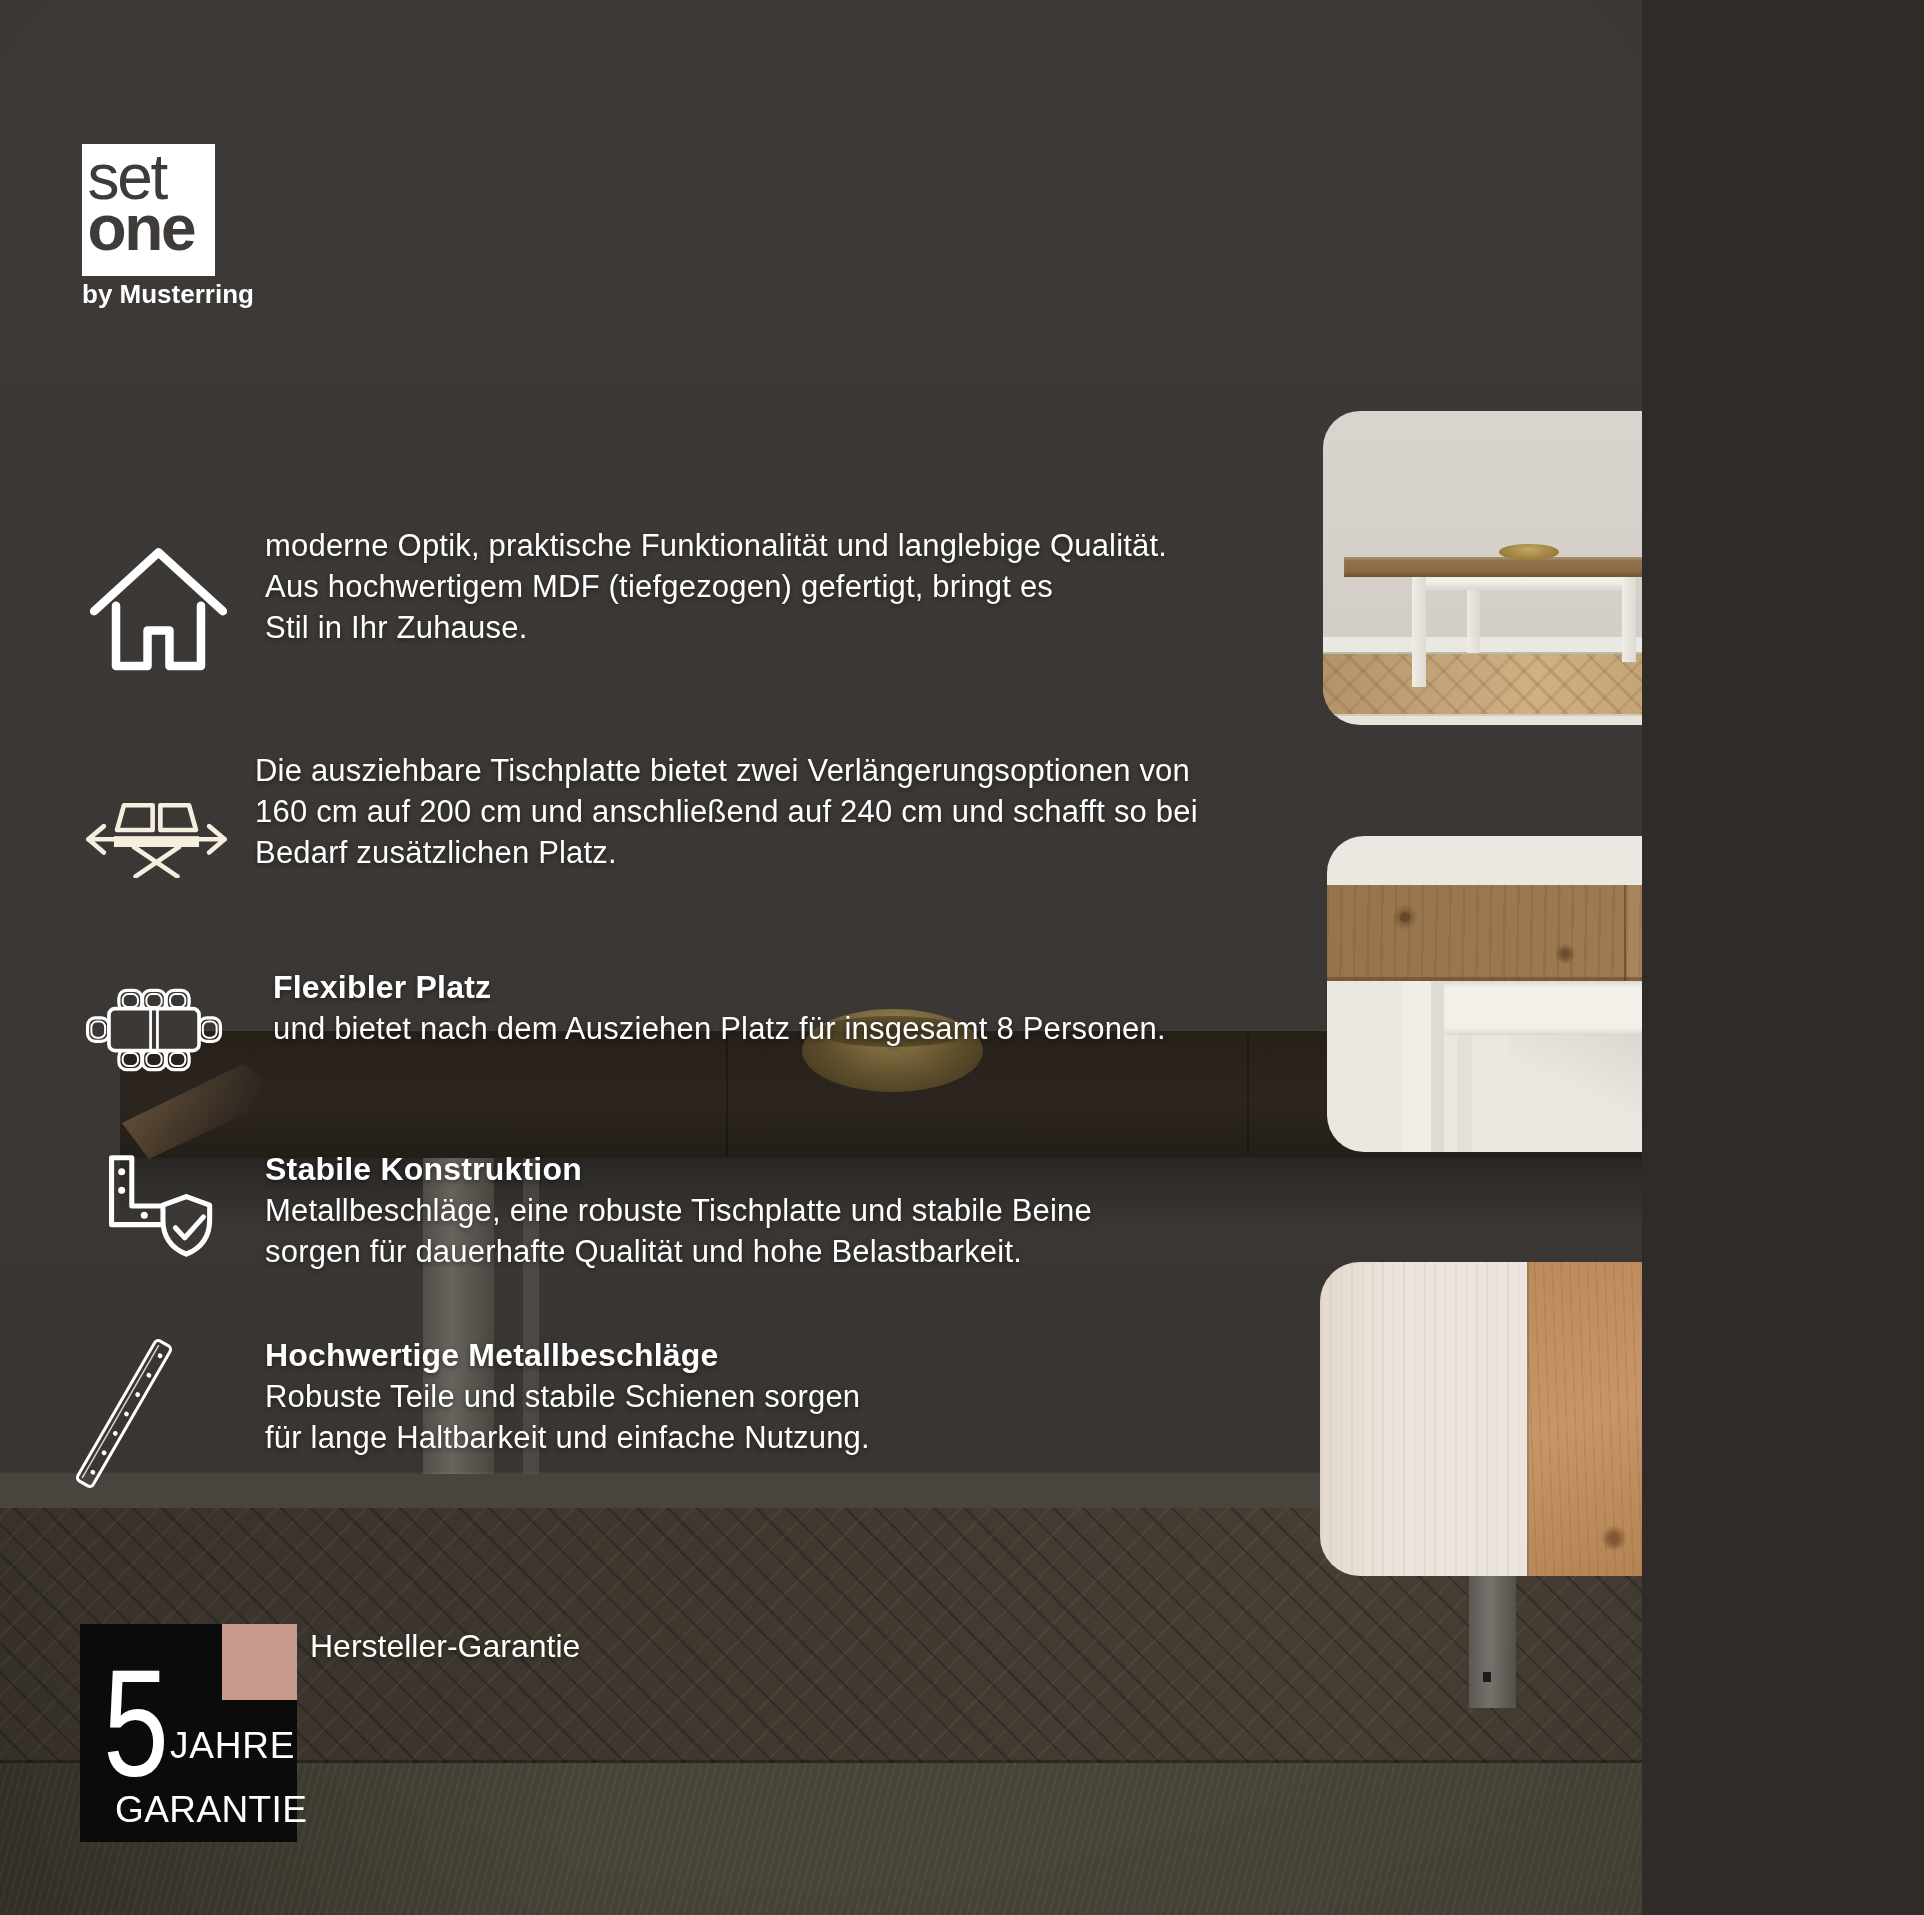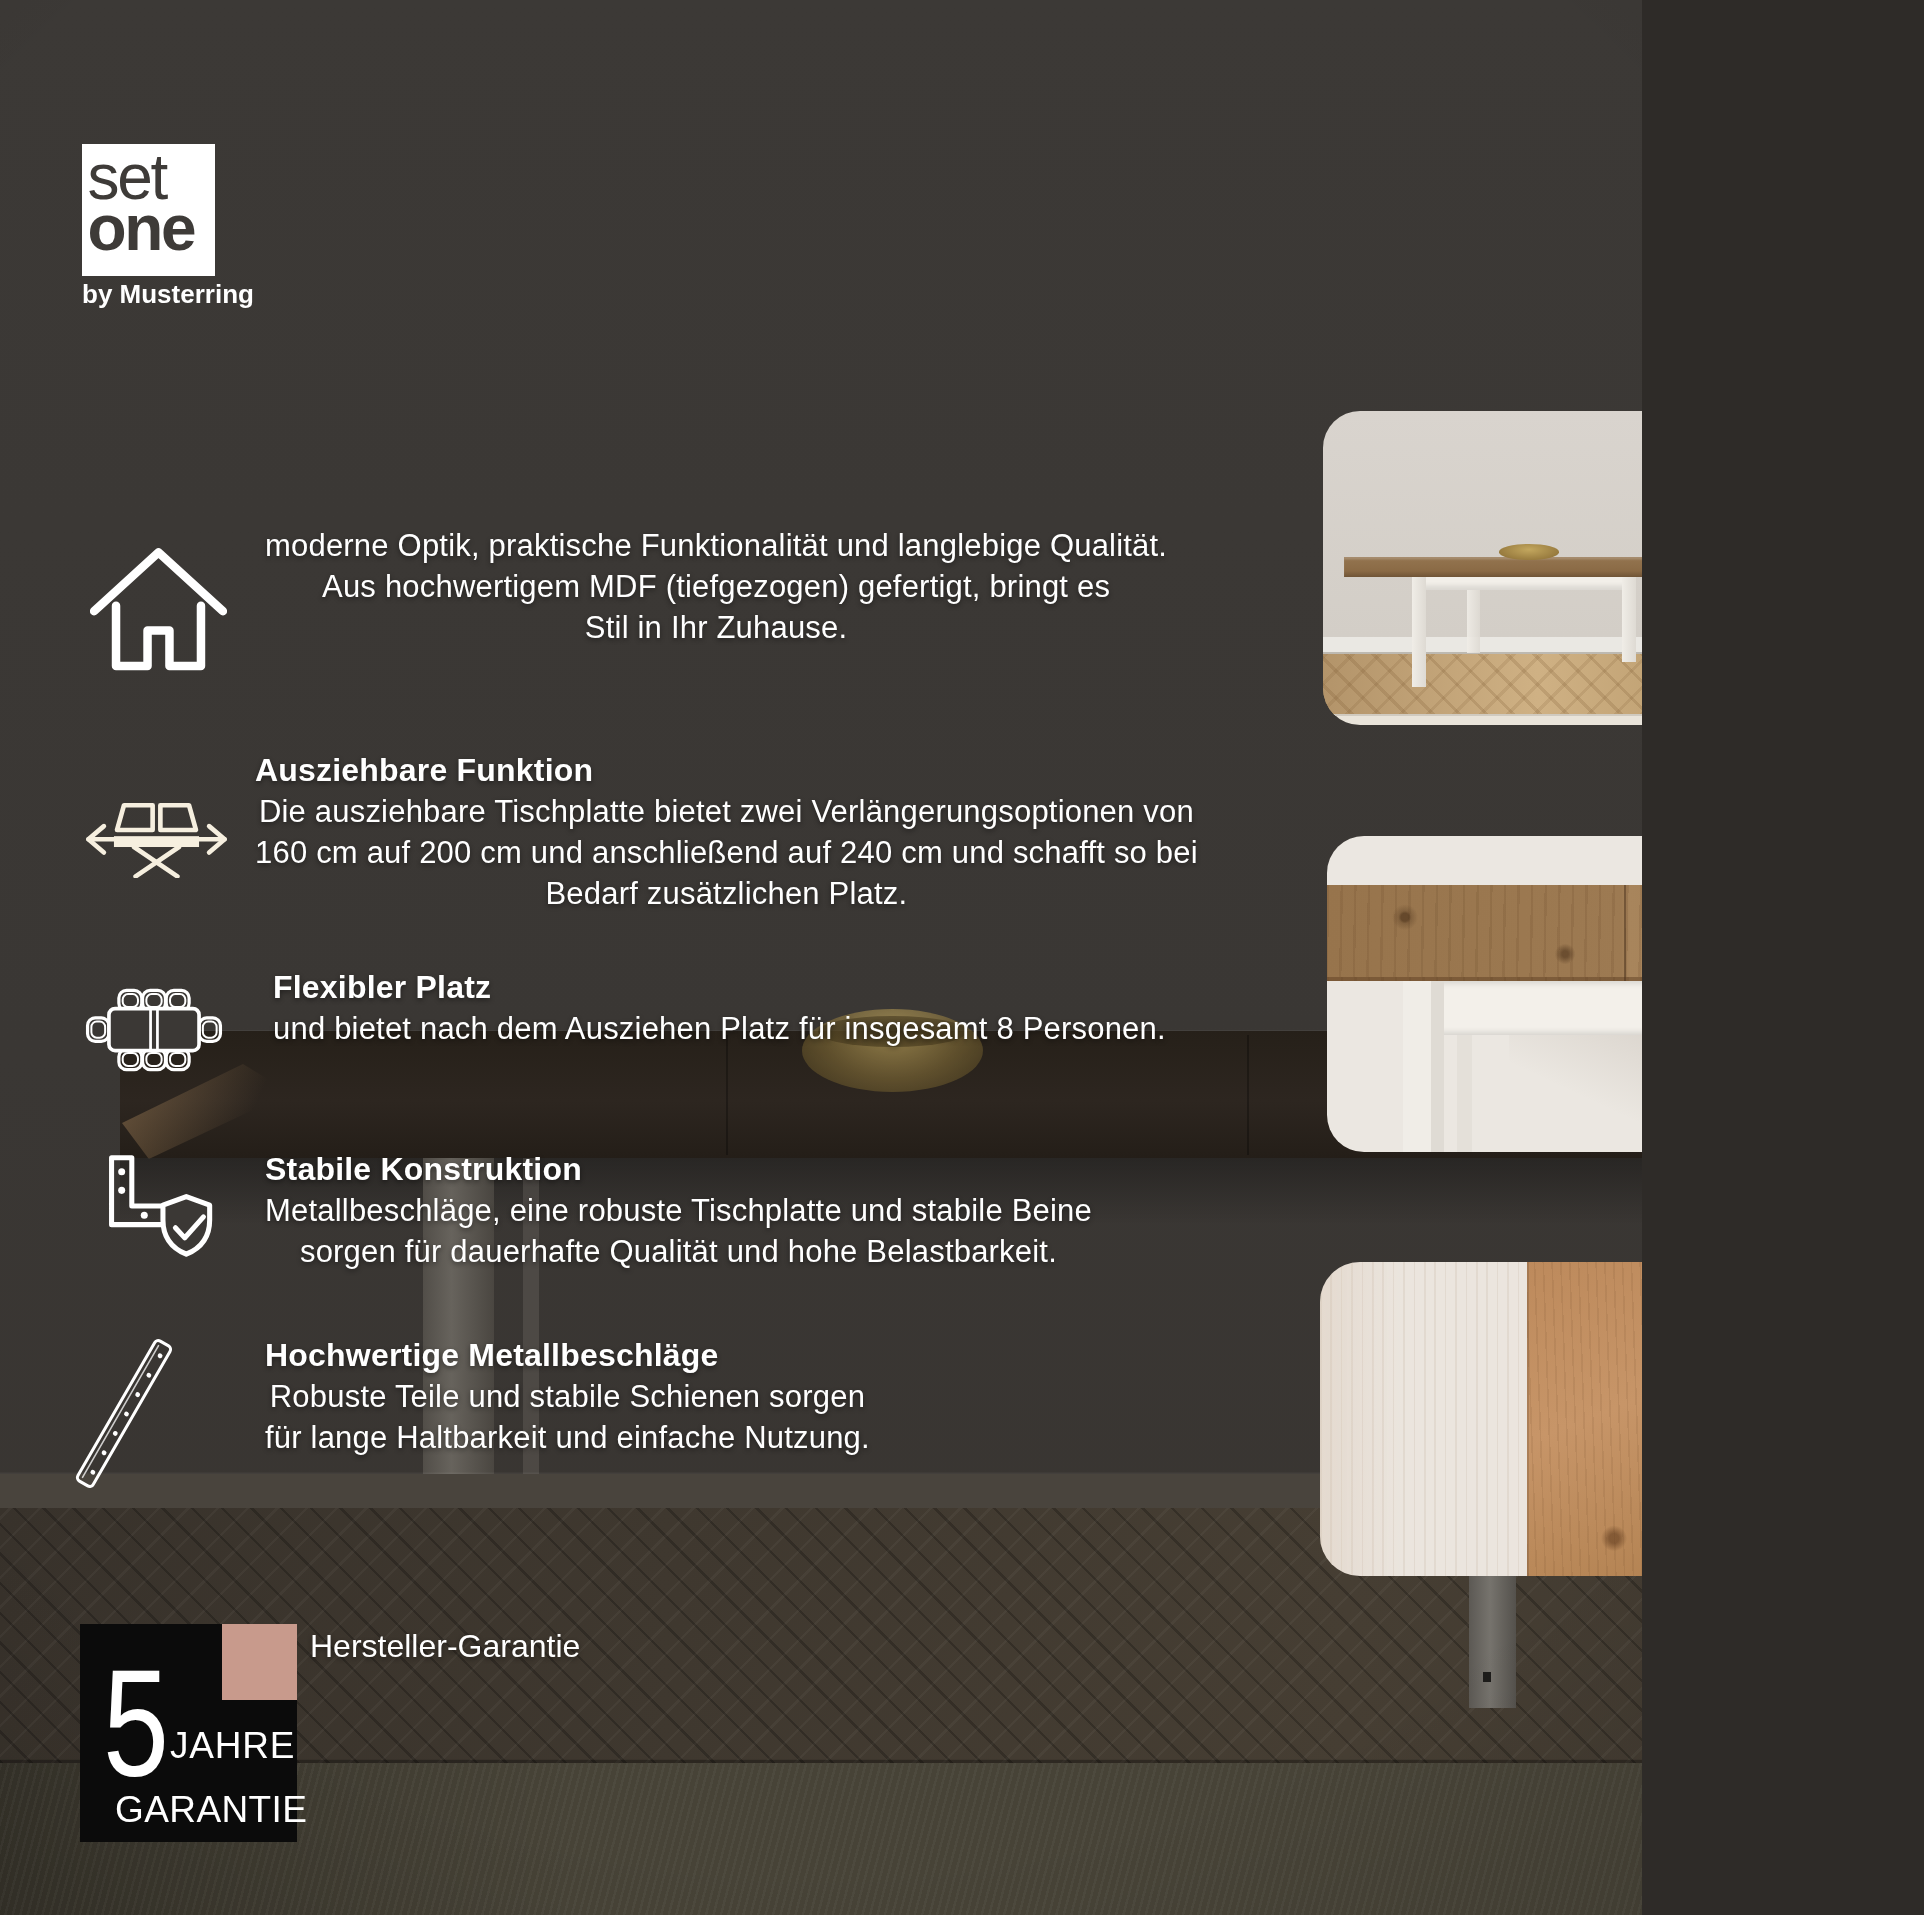--- a/index.html
+++ b/index.html
@@ -53,21 +53,21 @@
     background:radial-gradient(120% 100% at 50% 42%,rgba(0,0,0,0) 55%,rgba(0,0,0,.24) 100%);}
   
   .logo-box{position:absolute;left:82px;top:144px;width:133px;height:132px;background:#ffffff;z-index:3;
     padding:8px 0 0 5.6px;box-sizing:border-box;color:#3e3b38;}
   .logo-set{display:block;font-size:64px;line-height:50px;font-weight:400;letter-spacing:-2.4px;}
   .logo-one{display:block;font-size:64px;line-height:53px;font-weight:700;letter-spacing:-2.4px;}
   .logo-byline{position:absolute;left:82px;top:279px;font-size:26px;font-weight:700;color:#ffffff;z-index:3;}
   
   .feature-text{position:absolute;z-index:3;color:#ffffff;text-shadow:0 1.6px 4.8px rgba(0,0,0,.45);}
   .f-title{font-size:32px;line-height:41px;font-weight:700;letter-spacing:0.2px;}
-  .f-line{font-size:31px;line-height:41px;font-weight:400;letter-spacing:0.2px;text-align:center;}
+  .f-line{font-size:31px;line-height:41px;font-weight:400;letter-spacing:0.2px;}
   .feature-icon{position:absolute;z-index:3;}
   #f1-icon{left:90px;top:542px;width:137px;height:133px;}
   #f1-text{left:265px;top:525px;}
   #f2-icon{left:83px;top:799px;width:147px;height:82px;}
   #f2-text{left:255px;top:750px;}
   #f3-icon{left:85px;top:988px;width:138px;height:88px;}
   #f3-text{left:273px;top:967px;}
   #f4-icon{left:99px;top:1153px;width:117px;height:112px;}
   #f4-text{left:265px;top:1149px;}
   #f5-icon{left:72px;top:1331px;width:106px;height:165px;}
@@ -188,21 +188,20 @@
       <path d="M163,35 L183,52 L163,69"></path>
         <line x1="148" y1="52" x2="183" y2="52"></line>
       <polygon points="53,8 90,8 90,40 44,40"></polygon>
       <polygon points="100,8 137,8 146,40 100,40"></polygon>
       <rect x="40" y="48" width="110" height="14" fill="#f6efdf" stroke="none"></rect>
       <path d="M66,62 L122,100"></path>
         <path d="M124,62 L68,100"></path>
     </svg>
   </div>
   <div class="feature-text" id="f2-text">
-    <div class="f-title">Ausziehbare Funktion</div>
     <div class="f-line">Die ausziehbare Tischplatte bietet zwei Verlängerungsoptionen von</div>
     <div class="f-line">160 cm auf 200 cm und anschließend auf 240 cm und schafft so bei</div>
     <div class="f-line">Bedarf zusätzlichen Platz.</div>
   </div>
 
   <div class="feature-icon" id="f3-icon">
     <svg viewBox="0 0 180 110" width="138" height="84" fill="none" stroke="#ffffff" stroke-linecap="round" stroke-linejoin="round">
       <g stroke-width="4.2">
         <rect x="44" y="3" width="30" height="27" rx="10"></rect>
           <rect x="49" y="8" width="20" height="17" rx="7" stroke-width="2.6"></rect>

